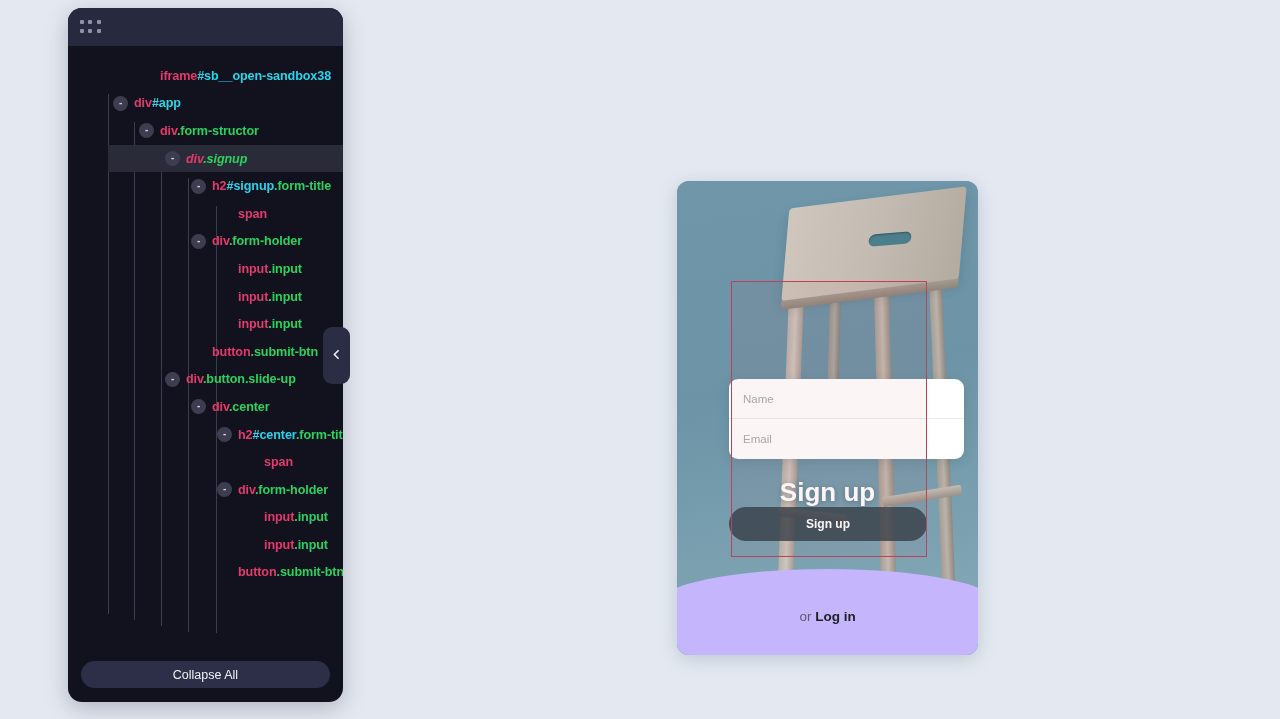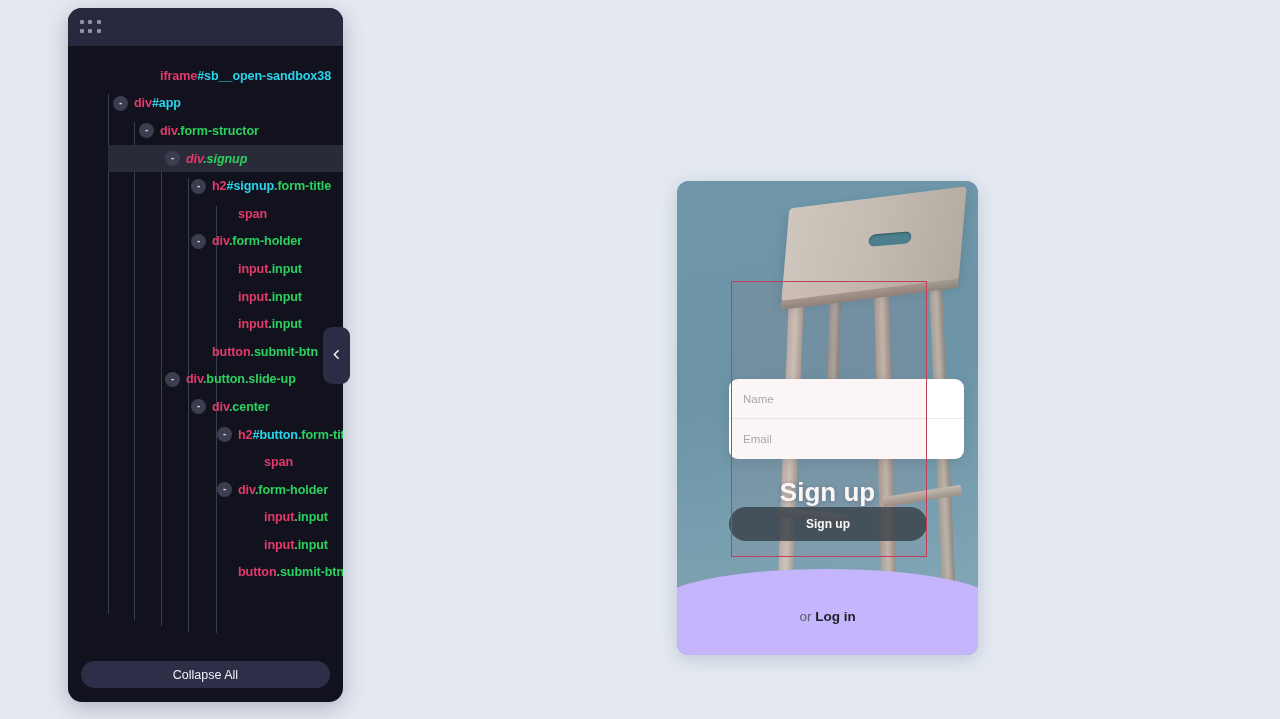--- a/index.html
+++ b/index.html
@@ -364,21 +364,21 @@
       <div class="tree-node">
         <span class="toggle" style="left: 57px;">-</span>
         <span class="node-label" style="left: 78px;"><span class="tag">div</span><span class="cls">.button.slide-up</span></span>
       </div>
       <div class="tree-node">
         <span class="toggle" style="left: 83px;">-</span>
         <span class="node-label" style="left: 104px;"><span class="tag">div</span><span class="cls">.center</span></span>
       </div>
       <div class="tree-node">
         <span class="toggle" style="left: 109px;">-</span>
-        <span class="node-label" style="left: 130px;"><span class="tag">h2</span><span class="idn">#button</span><span class="cls">.form-title</span></span>
+        <span class="node-label" style="left: 130px;"><span class="tag">h2</span><span class="idn">#center</span><span class="cls">.form-title</span></span>
       </div>
       <div class="tree-node">
         <span class="node-label" style="left: 156px;"><span class="tag">span</span></span>
       </div>
       <div class="tree-node">
         <span class="toggle" style="left: 109px;">-</span>
         <span class="node-label" style="left: 130px;"><span class="tag">div</span><span class="cls">.form-holder</span></span>
       </div>
       <div class="tree-node">
         <span class="node-label" style="left: 156px;"><span class="tag">input</span><span class="cls">.input</span></span>

